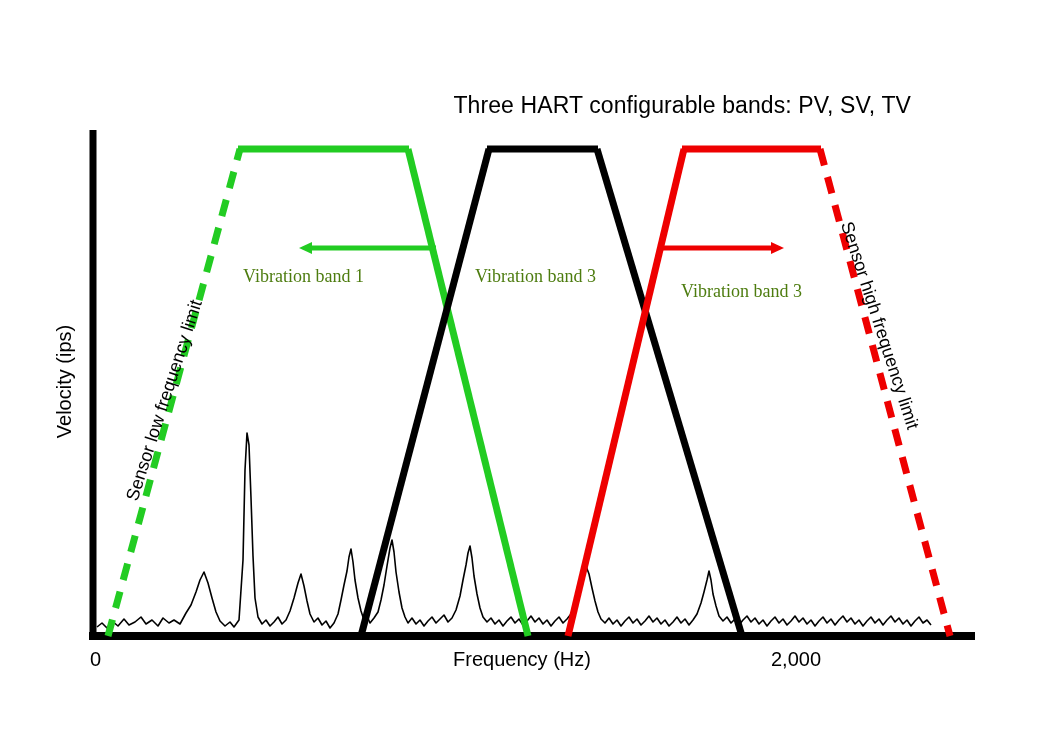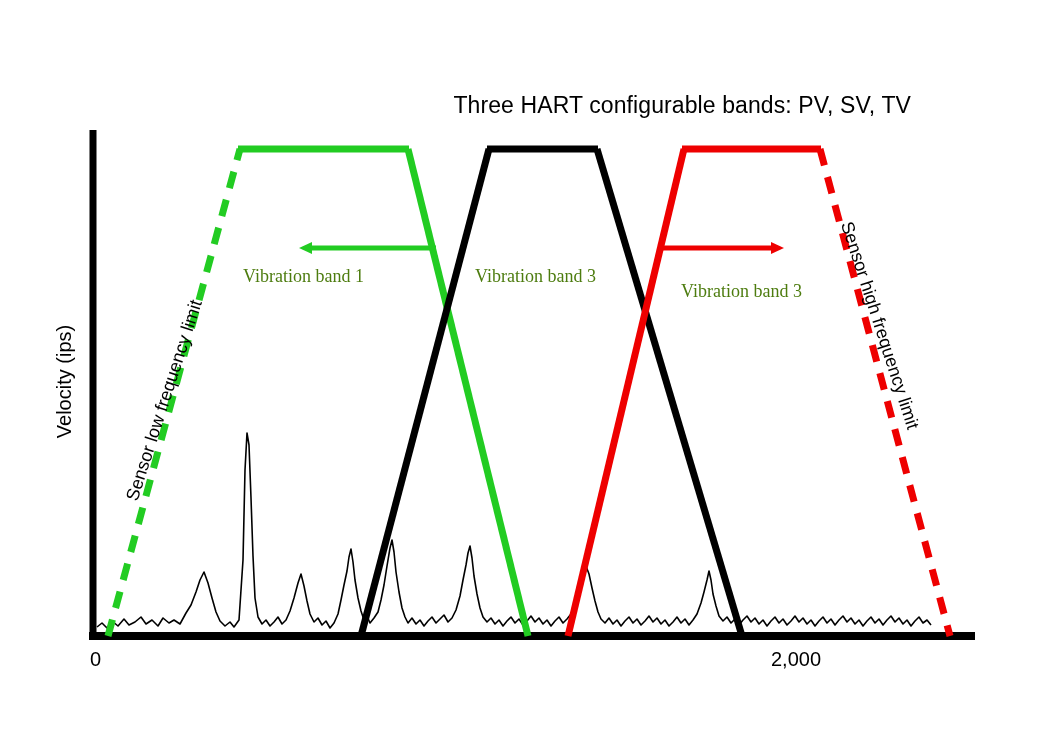--- a/index.html
+++ b/index.html
@@ -138,20 +138,21 @@
       <polygon points="299,248 312,242 312,254" fill="#22cc22"></polygon>
     </g>
     <g>
       <line x1="661" y1="248" x2="775" y2="248" stroke="#ee0000" stroke-width="5"></line>
       <polygon points="784,248 771,242 771,254" fill="#ee0000"></polygon>
     </g>
   </svg>
 
   <div class="chart-title">Three HART configurable bands: PV, SV, TV</div>
 
+  <div class="axis-label" id="x-axis-title">Frequency (Hz)</div>
 
   <div class="axis-label" id="y-axis-title">Velocity (ips)</div>
 
   <div class="tick-label" id="tick-0">0</div>
 
   <div class="tick-label" id="tick-2000">2,000</div>
 
   <div class="band-label" id="band-label-1">Vibration band 1</div>
 
   <div class="band-label" id="band-label-2">Vibration band 3</div>

